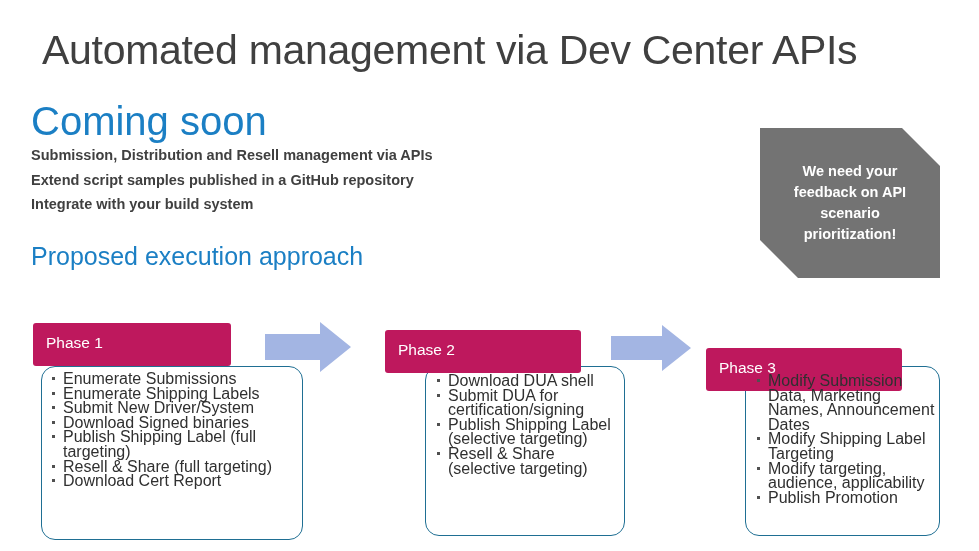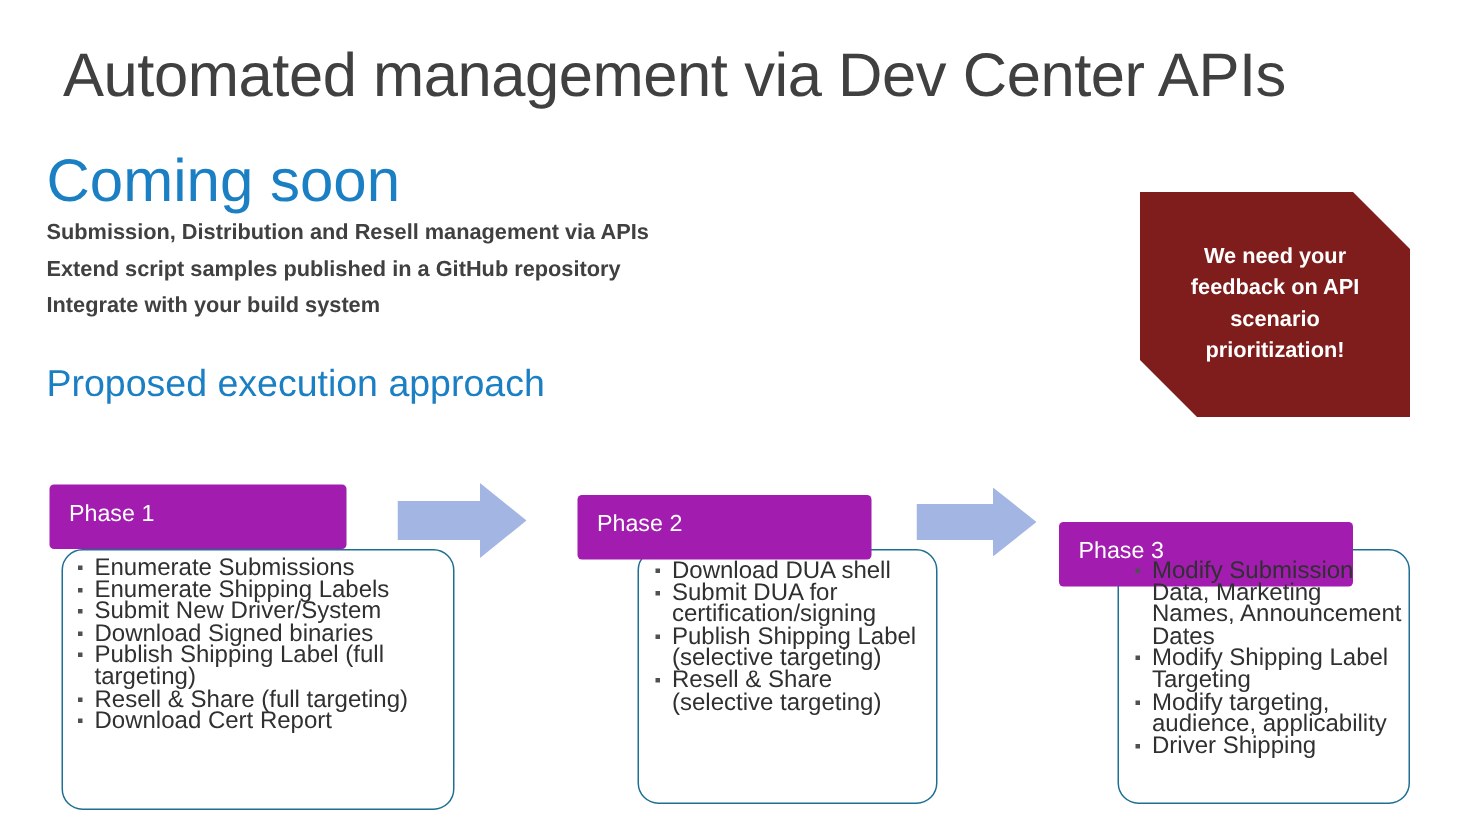--- a/index.html
+++ b/index.html
@@ -61,21 +61,21 @@
   }
   .bullet-lines div { white-space: nowrap; }
 
   
   .callout {
     position: absolute;
     left: 760px;
     top: 128px;
     width: 180px;
     height: 150px;
-    background: #7f1d1d;
+    background: #737373;
     color: #ffffff;
     font-size: 14.5px;
     font-weight: bold;
     line-height: 21px;
     text-align: center;
     display: flex;
     align-items: center;
     justify-content: center;
     clip-path: polygon(0 0, 142px 0, 100% 38px, 100% 100%, 38px 100%, 0 calc(100% - 38px));
   }
@@ -85,21 +85,21 @@
   .phase-card {
     position: absolute;
     border: 1.3px solid #1F6F93;
     border-radius: 14px;
     background: #ffffff;
     box-sizing: border-box;
   }
 
   .phase-header {
     position: absolute;
-    background: #a21caf;
+    background: #be185d;
     color: #ffffff;
     font-size: 15.5px;
     font-weight: 400;
     box-sizing: border-box;
     border-radius: 3px;
   }
   .phase-header .ph-label {
     position: absolute;
     left: 13px;
     top: 11px;
@@ -210,16 +210,16 @@
   </div>
 
   <div class="phase-card" id="card-3"></div>
   <div class="phase-header" id="head-3">
     <span class="ph-label">Phase 3</span>
   </div>
   <ul class="phase-list" id="list-3">
     <li><span class="bdot"></span><span>Modify Submission Data, Marketing Names, Announcement Dates</span></li>
     <li><span class="bdot"></span><span>Modify Shipping Label Targeting</span></li>
     <li><span class="bdot"></span><span>Modify targeting, audience, applicability</span></li>
-    <li><span class="bdot"></span><span>Driver Shipping</span></li>
+    <li><span class="bdot"></span><span>Publish Promotion</span></li>
   </ul>
 
 </div>
 
 </body></html>

